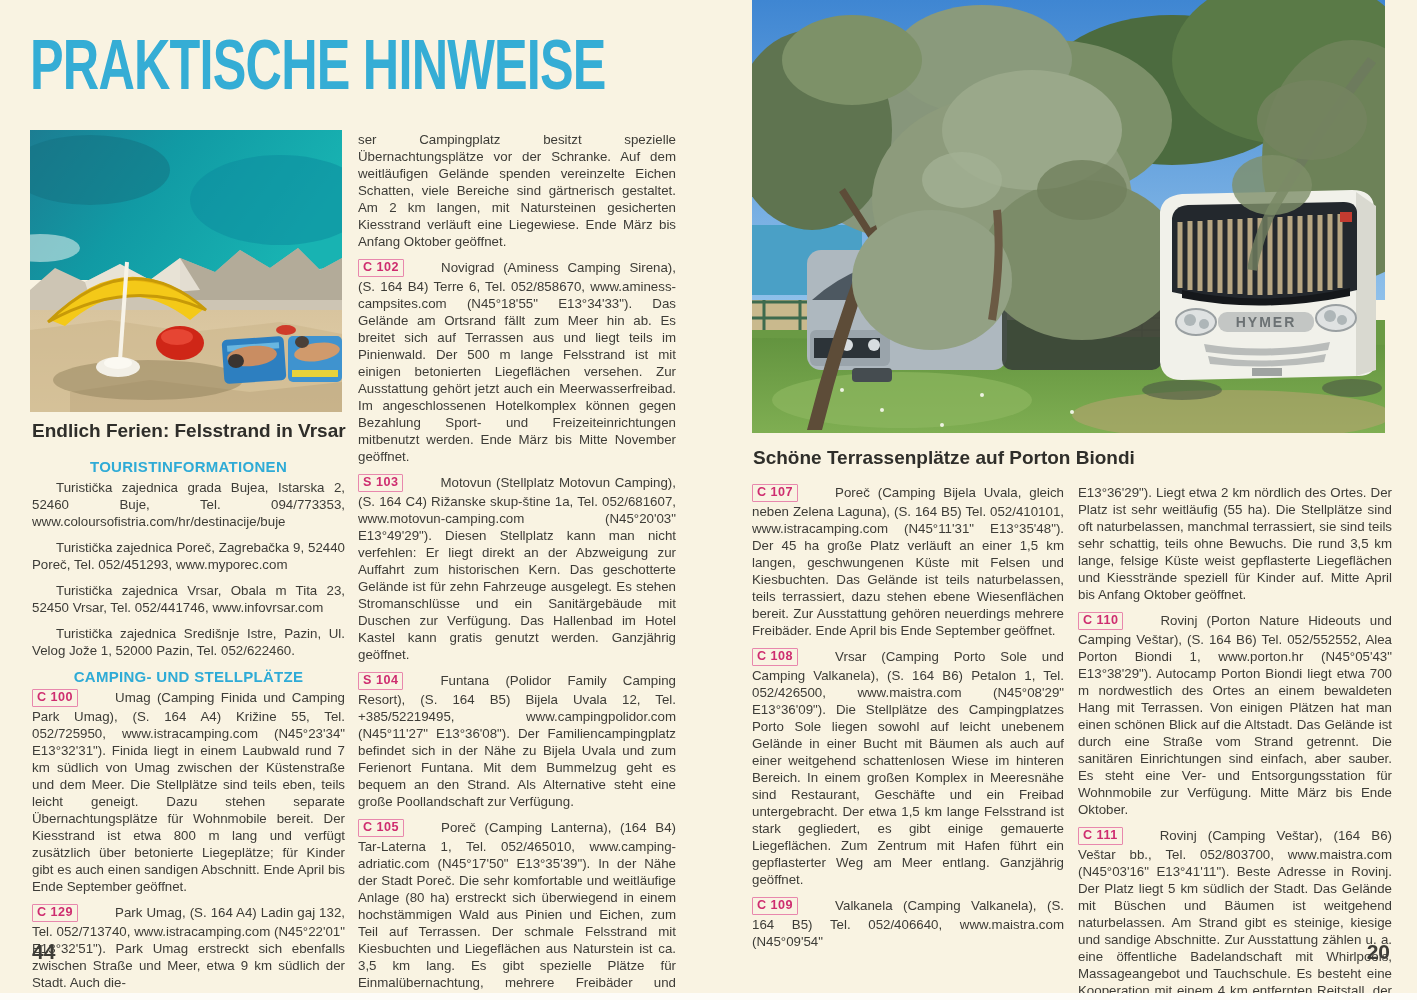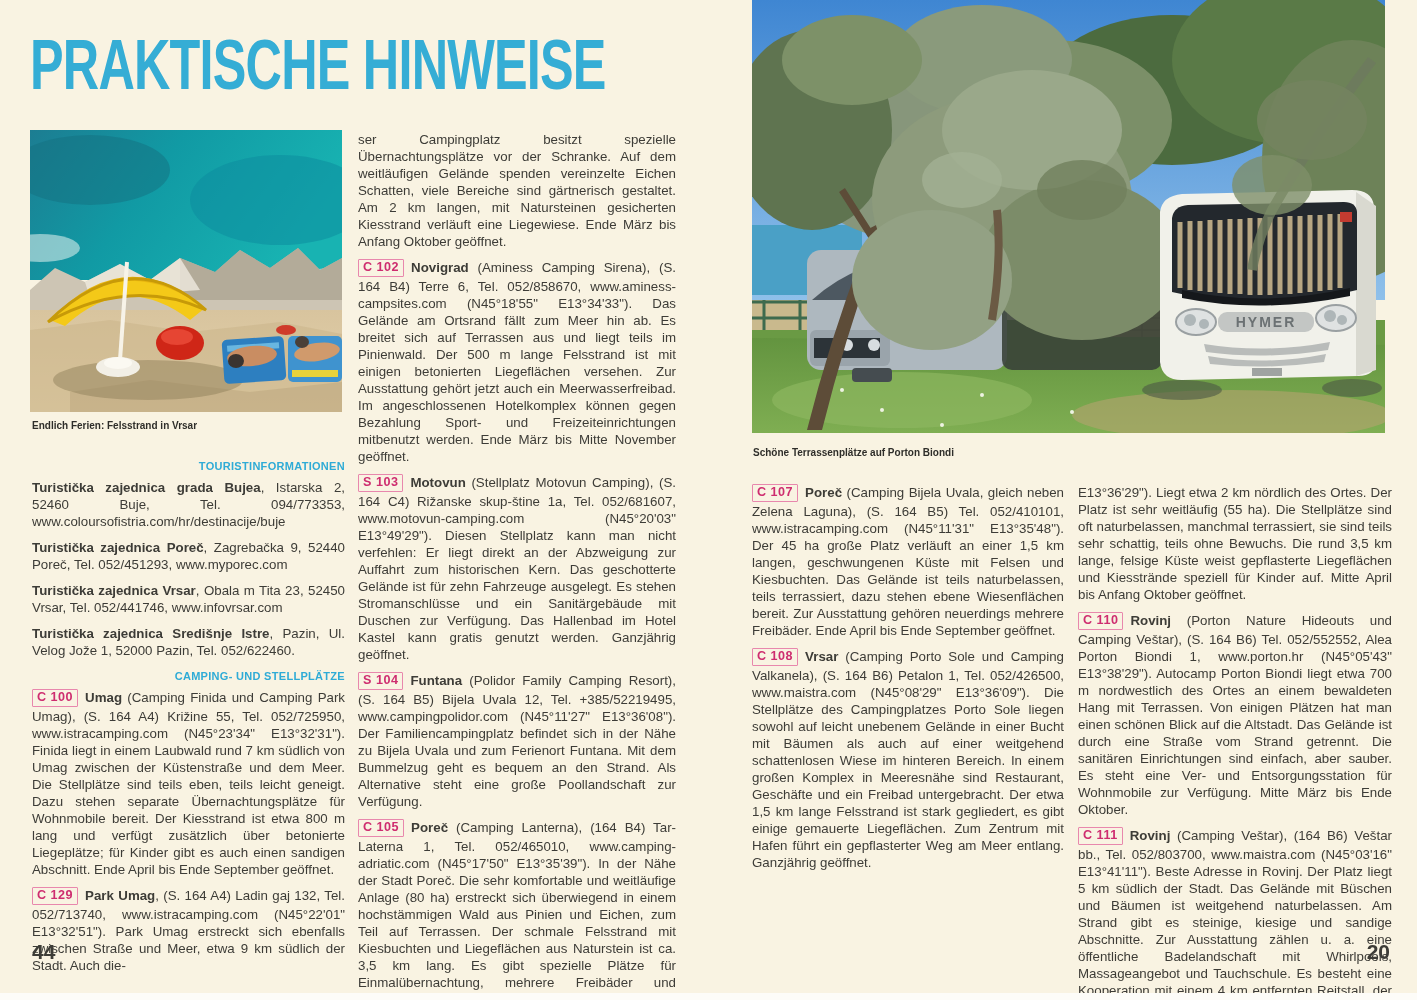--- a/index.html
+++ b/index.html
@@ -15,41 +15,41 @@
     font-size:63px;font-weight:700;color:#35add5;
     letter-spacing:-1px;white-space:nowrap;
     transform:scale(0.80,1.12);transform-origin:left top;
     font-stretch:condensed;
   }
   .photo{position:absolute;overflow:hidden;}
   .photo svg{display:block;}
   #photo-left{left:30px;top:130px;width:312px;height:282px;}
   #photo-right{left:752px;top:0;width:633px;height:433px;}
   .caption{
-    position:absolute;font-size:10px;font-weight:700;color:#2f2e2a;
+    position:absolute;font-size:19px;font-weight:700;color:#2f2e2a;
   }
   #caption-left{left:32px;top:420px;}
   #caption-right{left:753px;top:447px;}
   .col{position:absolute;font-size:13.3px;line-height:17px;text-align:justify;}
   #col1{left:32px;top:458px;width:313px;}
   #col2{left:358px;top:131px;width:318px;}
   #col3{left:752px;top:484px;width:312px;}
   #col4{left:1078px;top:484px;width:314px;}
   .sec-heading{
-    color:#2fabd6;font-weight:700;font-size:11px;letter-spacing:.3px;
-    margin:7px 0 4px 0;text-align:right;
+    color:#2fabd6;font-weight:700;font-size:15px;letter-spacing:.3px;
+    margin:7px 0 4px 0;text-align:center;
   }
   .sec-heading:first-child{margin-top:0;}
   .body-p{margin:0 0 9px 0;}
   .body-p:last-child{margin-bottom:0;}
-  .b{font-weight:700;}
+  .b{font-weight:400;margin-left:24px;}
   .code{
     display:inline-block;border:1.4px solid #e887ad;color:#ce2d6f;
     font-weight:700;font-size:12.6px;line-height:15px;padding:0 4px 1px 4px;
-    margin-right:7px;border-radius:1px;position:relative;top:-1px;
+    margin-right:13px;border-radius:1px;position:relative;top:-1px;
     letter-spacing:.5px;
   }
   .page-num{
     position:absolute;bottom:36px;font-size:21px;font-weight:700;color:#3d3c37;
   }
   #page-num-left{left:32px;}
   #page-num-right{right:27px;}
   .bottom-strip{position:absolute;left:0;bottom:0;width:100%;height:7px;background:#fdfcf8;}
 </style>
 </head>
@@ -237,20 +237,21 @@
 <div class="col" id="col2">
     <p class="body-p">ser Campingplatz besitzt spezielle Übernachtungsplätze vor der Schranke. Auf dem weitläufigen Gelände spenden vereinzelte Eichen Schatten, viele Bereiche sind gärtnerisch gestaltet. Am 2 km langen, mit Natursteinen gesicherten Kiesstrand verläuft eine Liegewiese. Ende März bis Anfang Oktober geöffnet.</p>
     <p class="body-p"><span class="code">C 102</span><span class="b">Novigrad</span><span> (Aminess Camping Sirena), (S. 164 B4) Terre 6, Tel. 052/858670, www.aminess-campsites.com (N45°18'55" E13°34'33"). Das Gelände am Ortsrand fällt zum Meer hin ab. Es breitet sich auf Terrassen aus und liegt teils im Pinienwald. Der 500 m lange Felsstrand ist mit einigen betonierten Liegeflächen versehen. Zur Ausstattung gehört jetzt auch ein Meerwasserfreibad. Im angeschlossenen Hotelkomplex können gegen Bezahlung Sport- und Freizeiteinrichtungen mitbenutzt werden. Ende März bis Mitte November geöffnet.</span></p>
     <p class="body-p"><span class="code">S 103</span><span class="b">Motovun</span><span> (Stellplatz Motovun Camping), (S. 164 C4) Rižanske skup-štine 1a, Tel. 052/681607, www.motovun-camping.com (N45°20'03" E13°49'29"). Diesen Stellplatz kann man nicht verfehlen: Er liegt direkt an der Abzweigung zur Auffahrt zum historischen Kern. Das geschotterte Gelände ist für zehn Fahrzeuge ausgelegt. Es stehen Stromanschlüsse und ein Sanitärgebäude mit Duschen zur Verfügung. Das Hallenbad im Hotel Kastel kann gratis genutzt werden. Ganzjährig geöffnet.</span></p>
     <p class="body-p"><span class="code">S 104</span><span class="b">Funtana</span><span> (Polidor Family Camping Resort), (S. 164 B5) Bijela Uvala 12, Tel. +385/52219495, www.campingpolidor.com (N45°11'27" E13°36'08"). Der Familiencampingplatz befindet sich in der Nähe zu Bijela Uvala und zum Ferienort Funtana. Mit dem Bummelzug geht es bequem an den Strand. Als Alternative steht eine große Poollandschaft zur Verfügung.</span></p>
     <p class="body-p"><span class="code">C 105</span><span class="b">Poreč</span><span> (Camping Lanterna), (164 B4) Tar-Laterna 1, Tel. 052/465010, www.camping-adriatic.com (N45°17'50" E13°35'39"). In der Nähe der Stadt Poreč. Die sehr komfortable und weitläufige Anlage (80 ha) erstreckt sich überwiegend in einem hochstämmigen Wald aus Pinien und Eichen, zum Teil auf Terrassen. Der schmale Felsstrand mit Kiesbuchten und Liegeflächen aus Naturstein ist ca. 3,5 km lang. Es gibt spezielle Plätze für Einmalübernachtung, mehrere Freibäder und Supermärkte, zwei Restaurants und vieles mehr. Das Zentrum liegt 13 km entfernt. Anfang April bis Anfang Oktober geöffnet.</span></p>
   </div>
 <div class="col" id="col3">
     <p class="body-p"><span class="code">C 107</span><span class="b">Poreč</span><span> (Camping Bijela Uvala, gleich neben Zelena Laguna), (S. 164 B5) Tel. 052/410101, www.istracamping.com (N45°11'31" E13°35'48"). Der 45 ha große Platz verläuft an einer 1,5 km langen, geschwungenen Küste mit Felsen und Kiesbuchten. Das Gelände ist teils naturbelassen, teils terrassiert, dazu stehen ebene Wiesenflächen bereit. Zur Ausstattung gehören neuerdings mehrere Freibäder. Ende April bis Ende September geöffnet.</span></p>
     <p class="body-p"><span class="code">C 108</span><span class="b">Vrsar</span><span> (Camping Porto Sole und Camping Valkanela), (S. 164 B6) Petalon 1, Tel. 052/426500, www.maistra.com (N45°08'29" E13°36'09"). Die Stellplätze des Campingplatzes Porto Sole liegen sowohl auf leicht unebenem Gelände in einer Bucht mit Bäumen als auch auf einer weitgehend schattenlosen Wiese im hinteren Bereich. In einem großen Komplex in Meeresnähe sind Restaurant, Geschäfte und ein Freibad untergebracht. Der etwa 1,5 km lange Felsstrand ist stark gegliedert, es gibt einige gemauerte Liegeflächen. Zum Zentrum mit Hafen führt ein gepflasterter Weg am Meer entlang. Ganzjährig geöffnet.</span></p>
+    <p class="body-p"><span class="code">C 109</span><span class="b">Valkanela</span><span> (Camping Valkanela), (S. 164 B5) Tel. 052/406640, www.maistra.com (N45°09'54"</span></p>
   </div>
 <div class="col" id="col4">
     <p class="body-p">E13°36'29"). Liegt etwa 2 km nördlich des Ortes. Der Platz ist sehr weitläufig (55 ha). Die Stellplätze sind oft naturbelassen, manchmal terrassiert, sie sind teils sehr schattig, teils ohne Bewuchs. Die rund 3,5 km lange, felsige Küste weist gepflasterte Liegeflächen und Kiesstrände speziell für Kinder auf. Mitte April bis Anfang Oktober geöffnet.</p>
     <p class="body-p"><span class="code">C 110</span><span class="b">Rovinj</span><span> (Porton Nature Hideouts und Camping Veštar), (S. 164 B6) Tel. 052/552552, Alea Porton Biondi 1, www.porton.hr (N45°05'43" E13°38'29"). Autocamp Porton Biondi liegt etwa 700 m nordwestlich des Ortes an einem bewaldeten Hang mit Terrassen. Von einigen Plätzen hat man einen schönen Blick auf die Altstadt. Das Gelände ist durch eine Straße vom Strand getrennt. Die sanitären Einrichtungen sind einfach, aber sauber. Es steht eine Ver- und Entsorgungsstation für Wohnmobile zur Verfügung. Mitte März bis Ende Oktober.</span></p>
     <p class="body-p"><span class="code">C 111</span><span class="b">Rovinj</span><span> (Camping Veštar), (164 B6) Veštar bb., Tel. 052/803700, www.maistra.com (N45°03'16" E13°41'11"). Beste Adresse in Rovinj. Der Platz liegt 5 km südlich der Stadt. Das Gelände mit Büschen und Bäumen ist weitgehend naturbelassen. Am Strand gibt es steinige, kiesige und sandige Abschnitte. Zur Ausstattung zählen u. a. eine öffentliche Badelandschaft mit Whirlpools, Massageangebot und Tauchschule. Es besteht eine Kooperation mit einem 4 km entfernten Reitstall, der geführte Ausritte anbietet. Ende April bis Ende September geöffnet.</span></p>
   </div>
 
 <div class="page-num" id="page-num-left">44</div>
 <div class="page-num" id="page-num-right">20</div>
 

